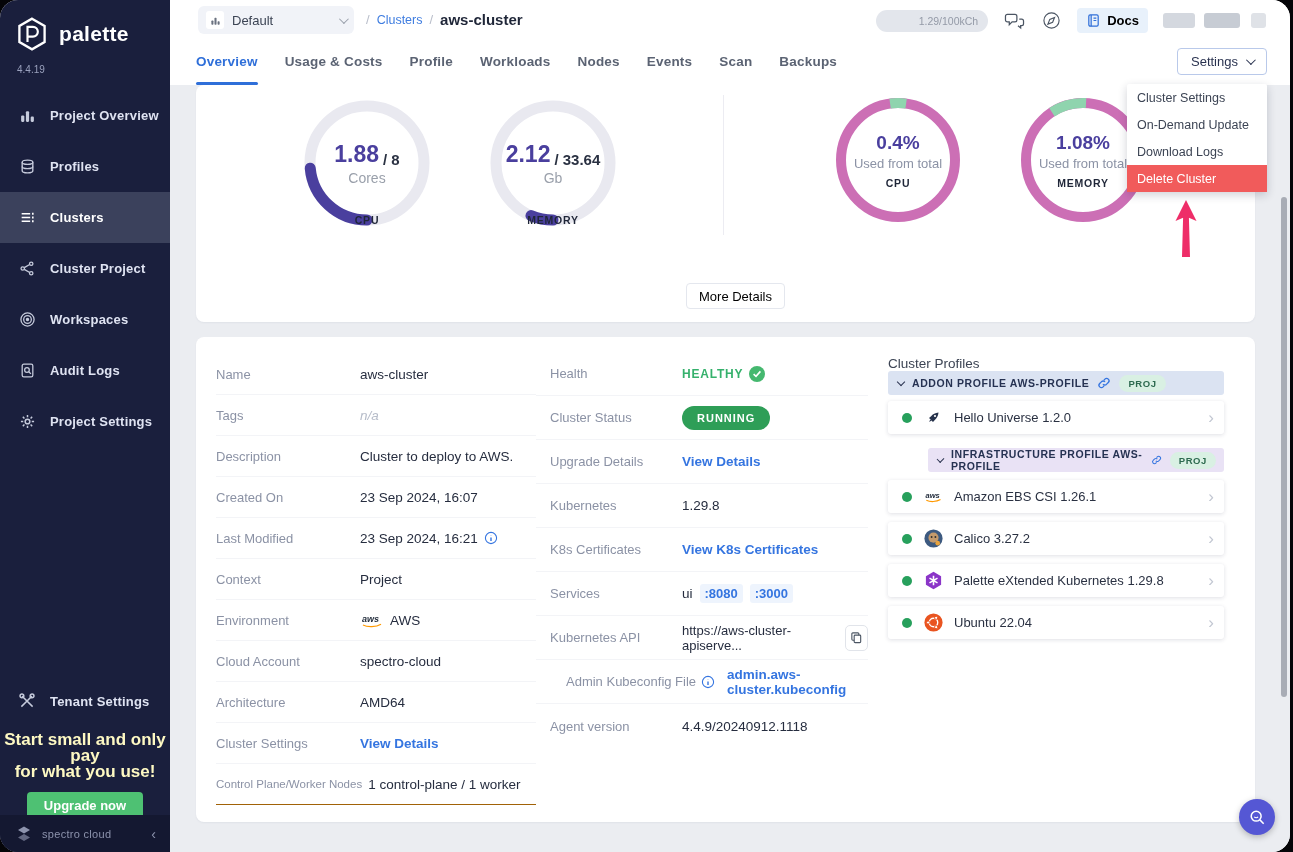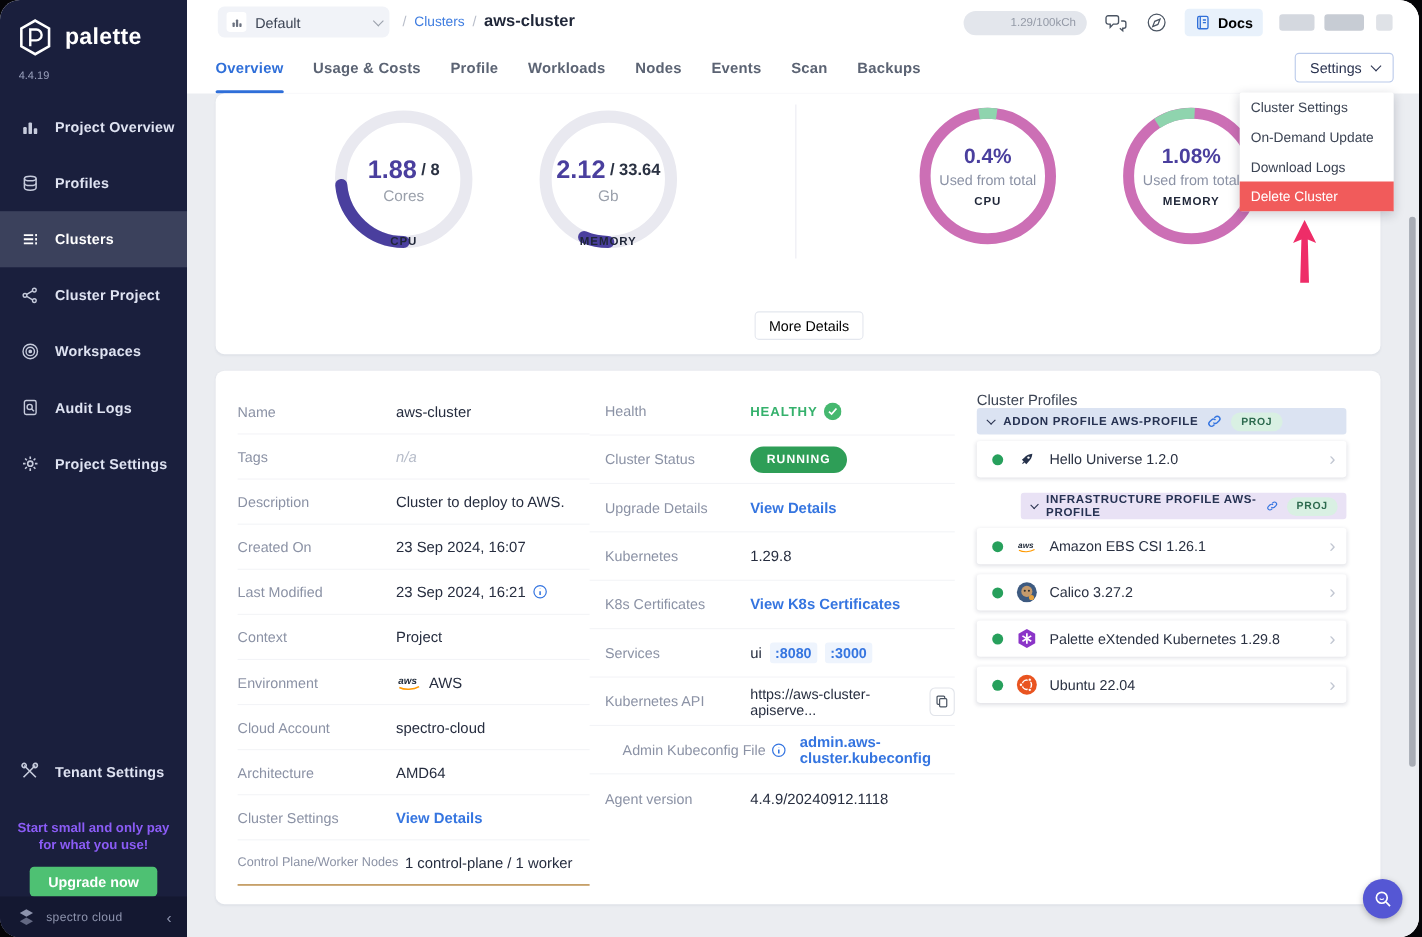--- a/index.html
+++ b/index.html
@@ -14,21 +14,21 @@
   .logo-text { font-size:21px; font-weight:700; color:#fff; letter-spacing:.3px; }
   .version { position:absolute; left:17px; top:64px; font-size:10px; color:#9aa1bd; }
   .nav { position:absolute; left:0; top:90px; width:170px; }
   .nav-item { height:51px; display:flex; align-items:center; gap:14px; padding-left:18px; cursor:pointer; }
   .nav-item .nicon { width:18px; height:18px; flex:0 0 18px; display:flex; align-items:center; justify-content:center; }
   .nav-item .nlabel { font-size:13px; font-weight:600; color:#dfe3f2; letter-spacing:.2px; }
   .nav-item.active { background:#3b415c; }
   .nav-item.active .nlabel { color:#fff; }
   .tenant { position:absolute; left:0; top:678px; width:170px; height:46px; display:flex; align-items:center; gap:14px; padding-left:18px; cursor:pointer; }
   .promo { position:absolute; left:0; top:732px; width:170px; text-align:center; }
-  .promo-text { font-size:12px; font-weight:600; color:#8b5cf6; line-height:16px;margin-top:12px; }
+  .promo-text { font-size:17px; font-weight:600; color:#fef9c3; line-height:16px; }
   .upgrade-btn { margin-top:12px; display:inline-block; background:#4ec173; color:#fff; font-size:13px; font-weight:600; border:none; border-radius:4px; padding:6px 17px; cursor:pointer; }
   .side-footer { position:absolute; left:0; top:815px; width:170px; height:37px; background:#141831; display:flex; align-items:center; padding:0 14px; gap:8px; }
   .side-footer .brand { font-size:11px; color:#8d93ad; letter-spacing:.3px; flex:1; }
   .collapse { color:#8d93ad; font-size:14px; cursor:pointer; }
 
   
   .topbar { position:absolute; left:170px; top:0; width:1120px; height:40px; background:#fff; }
   .proj-select { position:absolute; left:28px; top:6px; width:156px; height:28px; background:#f1f3f8; border-radius:6px; display:flex; align-items:center; gap:8px; padding:0 8px; cursor:pointer; }
   .proj-select .mini-box { width:18px; height:18px; background:#fff; border-radius:3px; display:flex; align-items:center; justify-content:center; }
   .proj-select .pname { flex:1; font-size:13px; color:#3c4454; }
@@ -55,21 +55,21 @@
   
   .content-bg { position:absolute; left:170px; top:85px; width:1120px; height:767px; background:#ebedf1; }
   .card { position:absolute; background:#fff; border-radius:8px; box-shadow:0 1px 2px rgba(25,35,70,.05); }
   .card1 { left:26px; top:0; width:1059px; height:237px; }
   .card2 { left:26px; top:252px; width:1059px; height:485px; }
   .vdivider { position:absolute; left:527px; top:10px; width:1px; height:140px; background:#ececf2; }
 
   .gauge-box { position:absolute; width:130px; height:130px; }
   .gauge-box svg.ring { position:absolute; inset:0; }
   .gauge-center { position:absolute; inset:0; display:flex; flex-direction:column; align-items:center; justify-content:center; text-align:center; }
-  .g-valrow { display:flex; align-items:center; gap:4px; }
+  .g-valrow { display:flex; align-items:flex-end; gap:4px; }
   .g-used { font-size:23px; font-weight:700; color:#4a3f9e; }
   .g-total { font-size:15px; font-weight:600; color:#2a3142; }
   .g-unit { font-size:14px; color:#9aa0ab; margin-top:2px; }
   .g-label { position:absolute; left:0; right:0; bottom:2px; text-align:center; font-size:10.5px; font-weight:700; color:#1f2638; letter-spacing:.8px; }
   .d-pct { font-size:19px; font-weight:700; color:#4a3f9e; }
   .d-cap { font-size:13px; color:#8b92a5; margin-top:2px; }
   .d-label { font-size:10.5px; font-weight:700; color:#1f2638; letter-spacing:.8px; margin-top:6px; }
   .more-details { position:absolute; left:490px; top:198px; height:26px; background:#fff; border:1px solid #e4e7ee; border-radius:4px; padding:0 12px; font-size:13px; color:#000000; font-family:"Liberation Sans",sans-serif; cursor:pointer; }
 
   

